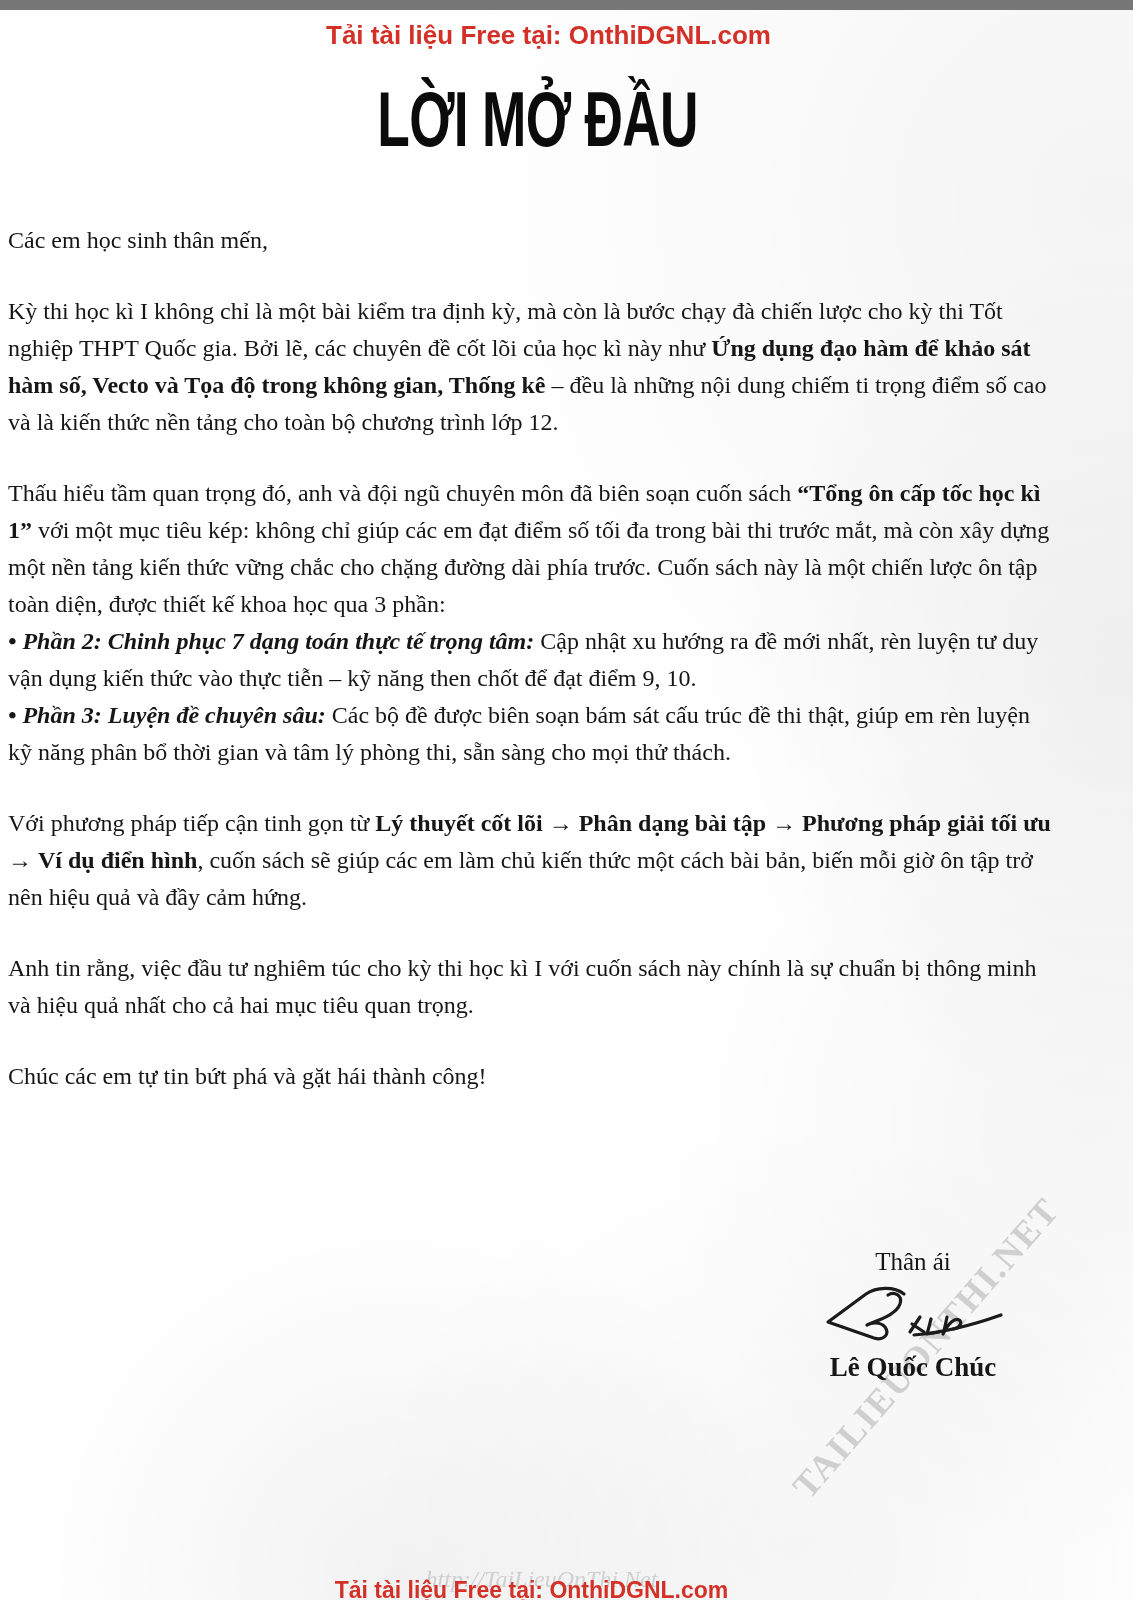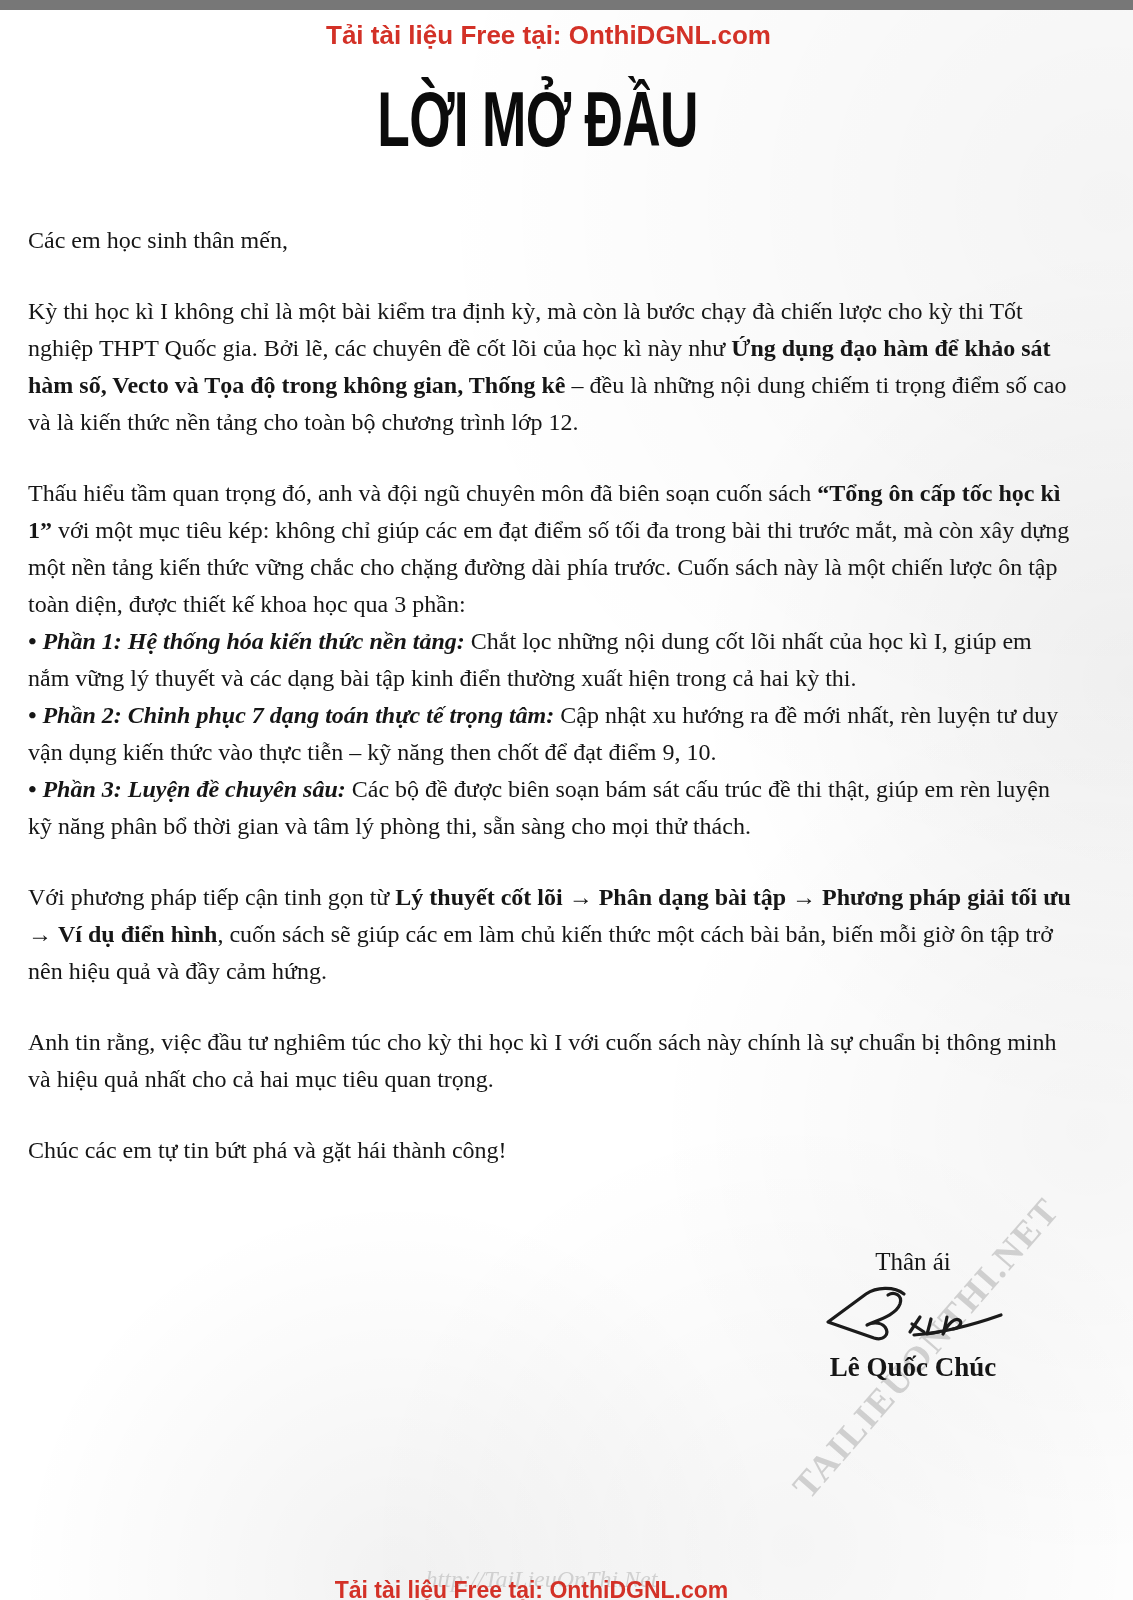--- a/index.html
+++ b/index.html
@@ -41,21 +41,21 @@
     font-family:"Liberation Sans", sans-serif;
     font-weight:700;
     font-size:74px;
     letter-spacing:-1px;
     color:#0b0b0b;
     transform:scale(0.72,1.06);
     transform-origin:center top;
     white-space:nowrap;
   }
   .letter{
-    position:absolute;left:28px;top:212px;width:1045px;
+    position:absolute;left:8px;top:212px;width:1045px;
     font-size:24px;line-height:37px;
     text-align:left;
   }
   .letter p{margin:0;}
   .letter p.spaced{margin-top:34px;}
   .sig-block{
     position:absolute;left:780px;top:1238px;width:266px;
     text-align:center;z-index:2;
   }
   .sig-closing{font-size:25px;font-weight:normal;margin:0;}
@@ -96,21 +96,20 @@
 
   <div class="doc-title">
     <span>LỜI MỞ ĐẦU</span>
   </div>
 
   <div class="letter">
     <p>Các em học sinh thân mến,</p>
 
   <p class="spaced"><span>Kỳ thi học kì I không chỉ là một bài kiểm tra định kỳ, mà còn là bước chạy đà chiến lược cho kỳ thi Tốt nghiệp THPT Quốc gia. Bởi lẽ, các chuyên đề cốt lõi của học kì này như </span><span style="font-weight: bold;">Ứng dụng đạo hàm để khảo sát hàm số, Vecto và Tọa độ trong không gian, Thống kê</span><span> – đều là những nội dung chiếm ti trọng điểm số cao và là kiến thức nền tảng cho toàn bộ chương trình lớp 12.</span></p>
       <p class="spaced"><span>Thấu hiểu tầm quan trọng đó, anh và đội ngũ chuyên môn đã biên soạn cuốn sách </span><span style="font-weight: bold;">“Tổng ôn cấp tốc học kì 1”</span><span> với một mục tiêu kép: không chỉ giúp các em đạt điểm số tối đa trong bài thi trước mắt, mà còn xây dựng một nền tảng kiến thức vững chắc cho chặng đường dài phía trước. Cuốn sách này là một chiến lược ôn tập toàn diện, được thiết kế khoa học qua 3 phần:</span></p>
-      <p class=""><span style="font-weight: bold; font-style: italic;">• Phần 1: Hệ thống hóa kiến thức nền tảng:</span><span> Chắt lọc những nội dung cốt lõi nhất của học kì I, giúp em nắm vững lý thuyết và các dạng bài tập kinh điển thường xuất hiện trong cả hai kỳ thi.</span></p>
       <p class=""><span style="font-weight: bold; font-style: italic; text-align: right;">• Phần 2: Chinh phục 7 dạng toán thực tế trọng tâm:</span><span> Cập nhật xu hướng ra đề mới nhất, rèn luyện tư duy vận dụng kiến thức vào thực tiễn – kỹ năng then chốt để đạt điểm 9, 10.</span></p>
       <p class=""><span style="font-weight: bold; font-style: italic;">• Phần 3: Luyện đề chuyên sâu:</span><span> Các bộ đề được biên soạn bám sát cấu trúc đề thi thật, giúp em rèn luyện kỹ năng phân bổ thời gian và tâm lý phòng thi, sẵn sàng cho mọi thử thách.</span></p>
       <p class="spaced"><span>Với phương pháp tiếp cận tinh gọn từ </span><span style="font-weight: bold;">Lý thuyết cốt lõi</span><span> → </span><span style="font-weight: bold;">Phân dạng bài tập</span><span> → </span><span style="font-weight: bold;">Phương pháp giải tối ưu</span><span> → </span><span style="font-weight: bold;">Ví dụ điển hình</span><span>, cuốn sách sẽ giúp các em làm chủ kiến thức một cách bài bản, biến mỗi giờ ôn tập trở nên hiệu quả và đầy cảm hứng.</span></p>
       <p class="spaced"><span>Anh tin rằng, việc đầu tư nghiêm túc cho kỳ thi học kì I với cuốn sách này chính là sự chuẩn bị thông minh và hiệu quả nhất cho cả hai mục tiêu quan trọng.</span></p>
       <p class="spaced"><span>Chúc các em tự tin bứt phá và gặt hái thành công!</span></p>
     </div>
 
   <div class="wm-diag">TAILIEUONTHI.NET</div>
   <div class="wm-footer">http://TaiLieuOnThi.Net</div>
 

